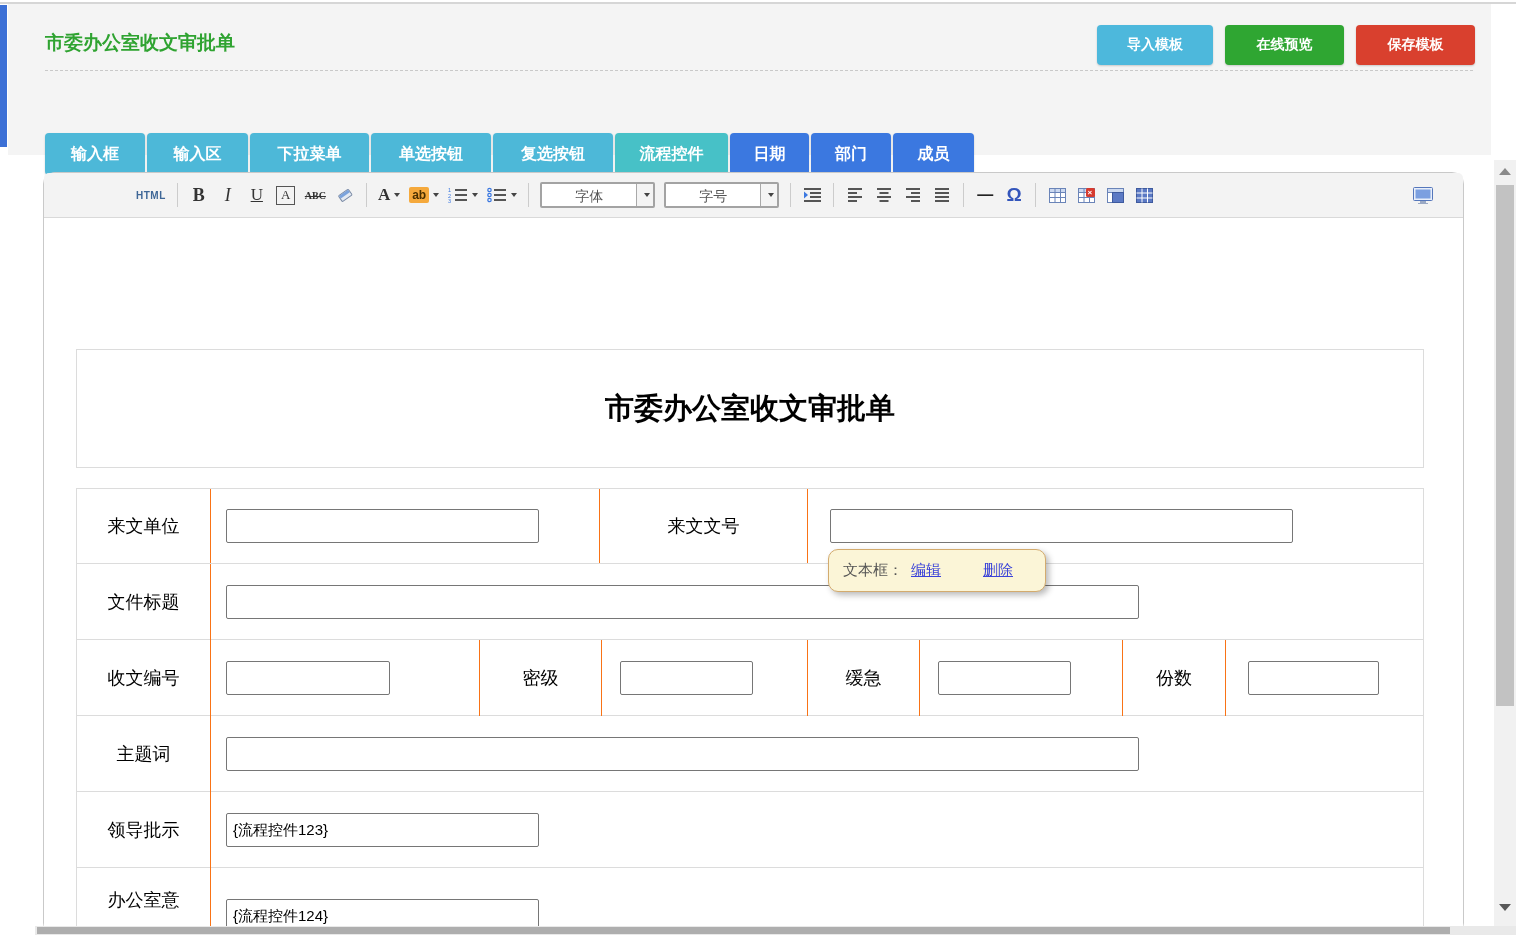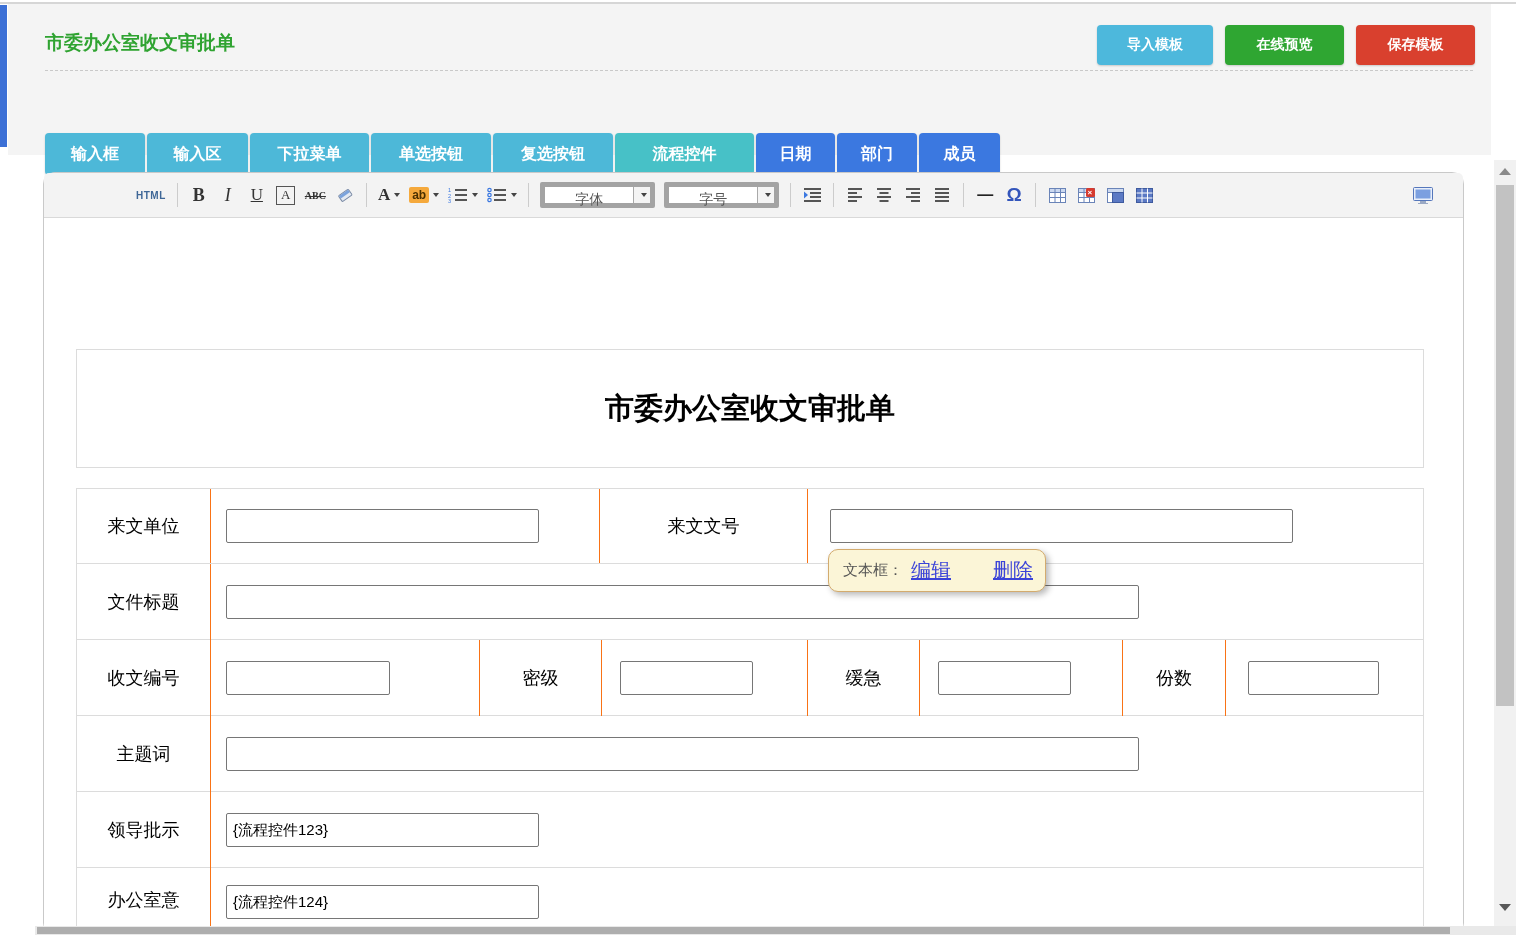--- a/index.html
+++ b/index.html
@@ -46,21 +46,21 @@
   .t-u { font-family:"Liberation Serif",serif; font-size:17px; text-decoration:underline; }
   .t-abox { font-family:"Liberation Serif",serif; font-size:13px; border:1px solid #555;
             width:19px; height:19px; display:flex; align-items:center; justify-content:center; }
   .t-abc { font-family:"Liberation Serif",serif; font-size:10px; font-weight:bold;
            text-decoration:line-through; }
   .t-acolor { font-family:"Liberation Serif",serif; font-size:17px; font-weight:bold; }
   .t-ab { font-size:12px; font-weight:bold; background:#f5a93c; padding:1px 3px;
           border-radius:2px; color:#4a3000; }
   .caret { width:0; height:0; border-left:3px solid transparent; border-right:3px solid transparent;
            border-top:4px solid #444; margin-left:4px; }
-  .tselect { display:flex; width:115px; height:26px; border:5px solid #a3a3a3;
+  .tselect { display:flex; width:115px; height:26px; border:2px solid #a3a3a3;
              background:#fff; border-radius:2px; cursor:pointer; }
   .tselect .txt { flex:1; text-align:center; line-height:24px; font-size:14px; color:#555; }
   .tselect .arrow { width:17px; border-left:1px solid #a9a9a9; background:#f4f4f4;
                     display:flex; align-items:center; justify-content:center; }
   .t-hr { font-size:16px; font-weight:bold; color:#222; }
   .t-omega { font-size:19px; font-weight:bold; color:#3355bb; }
   .spacer { flex:1; }
 
   
   .title-box { position:absolute; left:32px; top:131px; width:1348px; height:119px;
@@ -75,21 +75,21 @@
   .h74{height:74px} .h76{height:76px} .h110{height:110px}
   .tin { height:34px; border:1px solid #767676; border-radius:2px; background:#fff;
          font-size:15px; padding:0 6px; font-family:inherit; color:#000; }
 
   
   .tooltip { left:828px; top:549px; width:218px; height:43px; background:#fbf5d7;
              border:1px solid #d3ab6e; border-radius:10px;
              box-shadow:3px 3px 6px rgba(0,0,0,.28); display:flex; align-items:center;
              padding-left:14px; z-index:20; }
   .tooltip .lbl { font-size:15px; color:#555; }
-  .tooltip a { font-size:20px; color:#3b43d8; text-decoration:underline; cursor:pointer; }
+  .tooltip a { font-size:15px; color:#3b43d8; text-decoration:underline; cursor:pointer; }
   .tooltip .g1 { width:8px; } .tooltip .g2 { width:42px; }
 
   
   .vscroll { left:1494px; top:160px; width:22px; height:766px; background:#f1f1f1; }
   .v-up { position:absolute; left:0; top:4px; width:22px; height:14px;
           display:flex; align-items:center; justify-content:center; }
   .v-up i { width:0;height:0;border-left:6px solid transparent;border-right:6px solid transparent;
             border-bottom:7px solid #8a8a8a; }
   .v-thumb { position:absolute; left:2px; top:25px; width:18px; height:521px; background:#c2c2c2; }
   .v-down { position:absolute; left:0; top:740px; width:22px; height:14px;
@@ -117,21 +117,21 @@
   <div class="btn btn-preview">在线预览</div>
   <div class="btn btn-save">保存模板</div>
 </div>
 
 <div class="abs controls">
   <div class="btn c-light" style="width:100px">输入框</div>
   <div class="btn c-light" style="width:101px">输入区</div>
   <div class="btn c-light" style="width:119px">下拉菜单</div>
   <div class="btn c-light" style="width:120px">单选按钮</div>
   <div class="btn c-light" style="width:120px">复选按钮</div>
-  <div class="btn c-teal" style="width:139px">流程控件</div>
+  <div class="btn c-teal" style="width:113px">流程控件</div>
   <div class="btn c-blue" style="width:79px">日期</div>
   <div class="btn c-blue" style="width:80px">部门</div>
   <div class="btn c-blue" style="width:81px">成员</div>
 </div>
 
 <div class="abs editor">
   <div class="ed-toolbar">
     <span class="tbi t-html">HTML</span>
     <span class="sep"></span>
     <span class="tbi t-b">B</span>
@@ -341,21 +341,21 @@
       <div class="frow h76">
         <div class="fcell flabel h76" style="width:133px">领导批示</div>
         <div class="fcell h76" style="flex:1">
           <input class="tin" style="width: 313px; margin-left: 15px;" value="{流程控件123}">
         </div>
       </div>
 
       <div class="frow h110">
         <div class="fcell flabel h110" style="width:133px;align-items:flex-start;padding-top:20px">办公室意</div>
         <div class="fcell h110" style="flex:1;align-items:flex-start">
-          <input class="tin" style="width: 313px; margin-left: 15px; margin-top: 17px;" value="{流程控件124}">
+          <input class="tin" style="width: 313px; margin-left: 15px; margin-top: 31px;" value="{流程控件124}">
         </div>
       </div>
     </div>
   </div>
 </div>
 
 <div class="abs tooltip">
   <span class="lbl">文本框：</span>
   <span class="g1"></span>
   <a>编辑</a>

